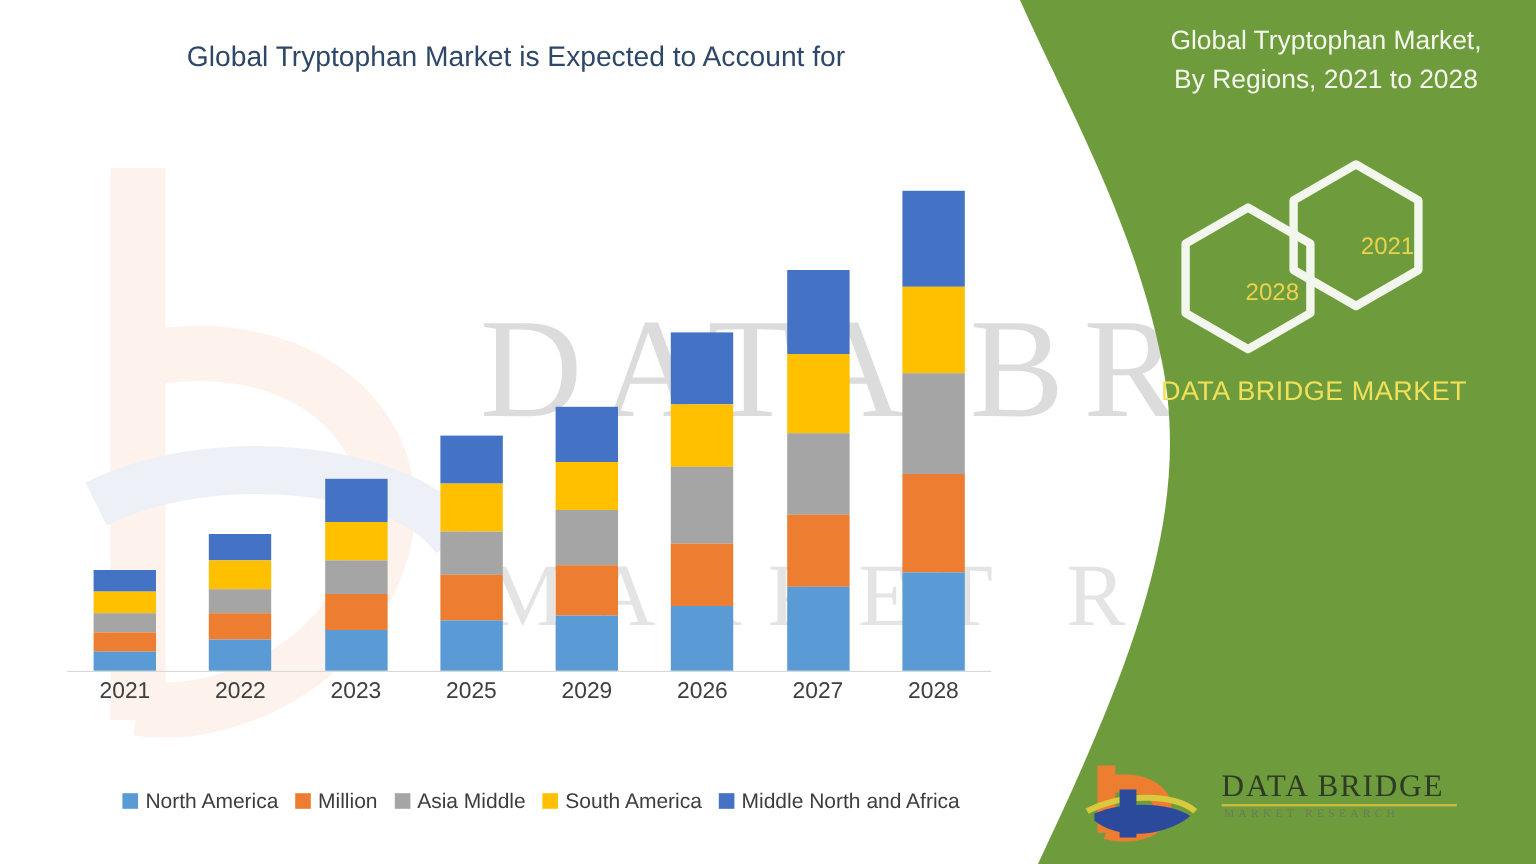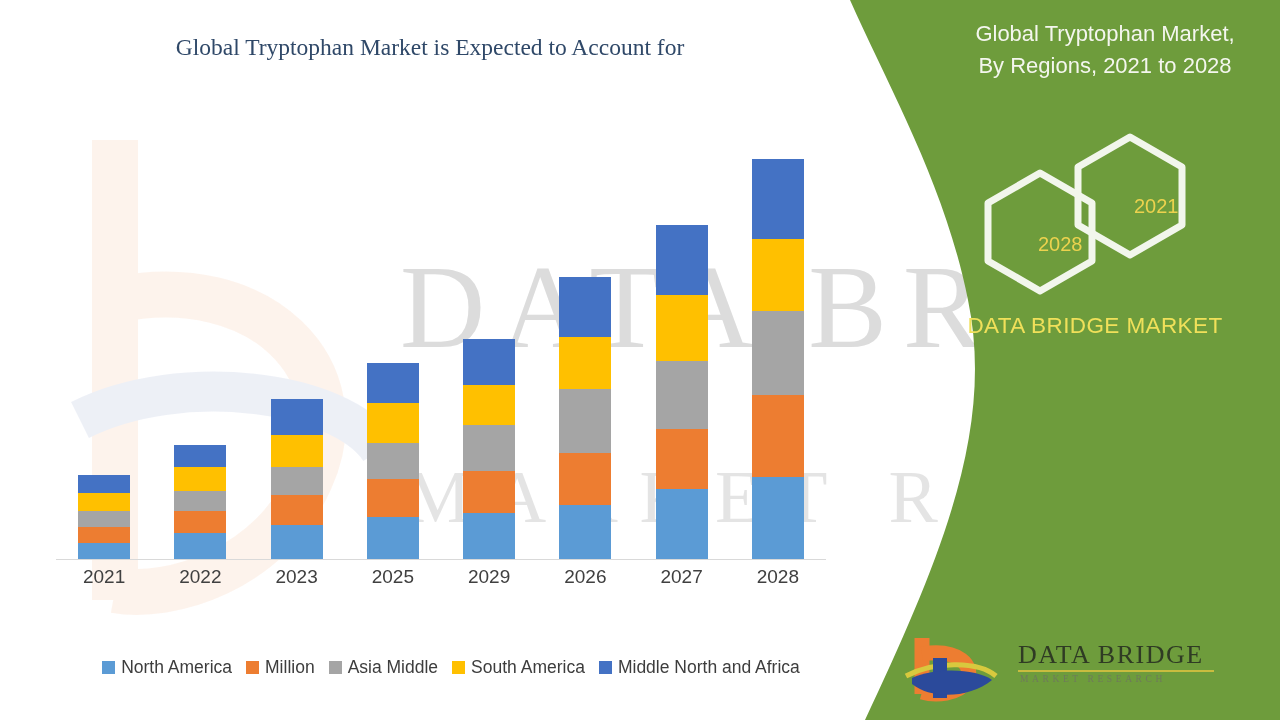--- a/index.html
+++ b/index.html
@@ -57,21 +57,21 @@
   
   .chart-title {
     position: absolute;
     left: 60px;
     top: 30px;
     width: 740px;
     text-align: center;
     font-size: 23.5px;
     line-height: 35px;
     color: #2f4868;
-    font-family: Liberation Serif, serif;
+    font-family: Liberation Sans, sans-serif;
   }
 
   
   .plot {
     position: absolute;
     left: 56px;
     top: 160px;
     width: 770px;
     height: 400px;
   }

